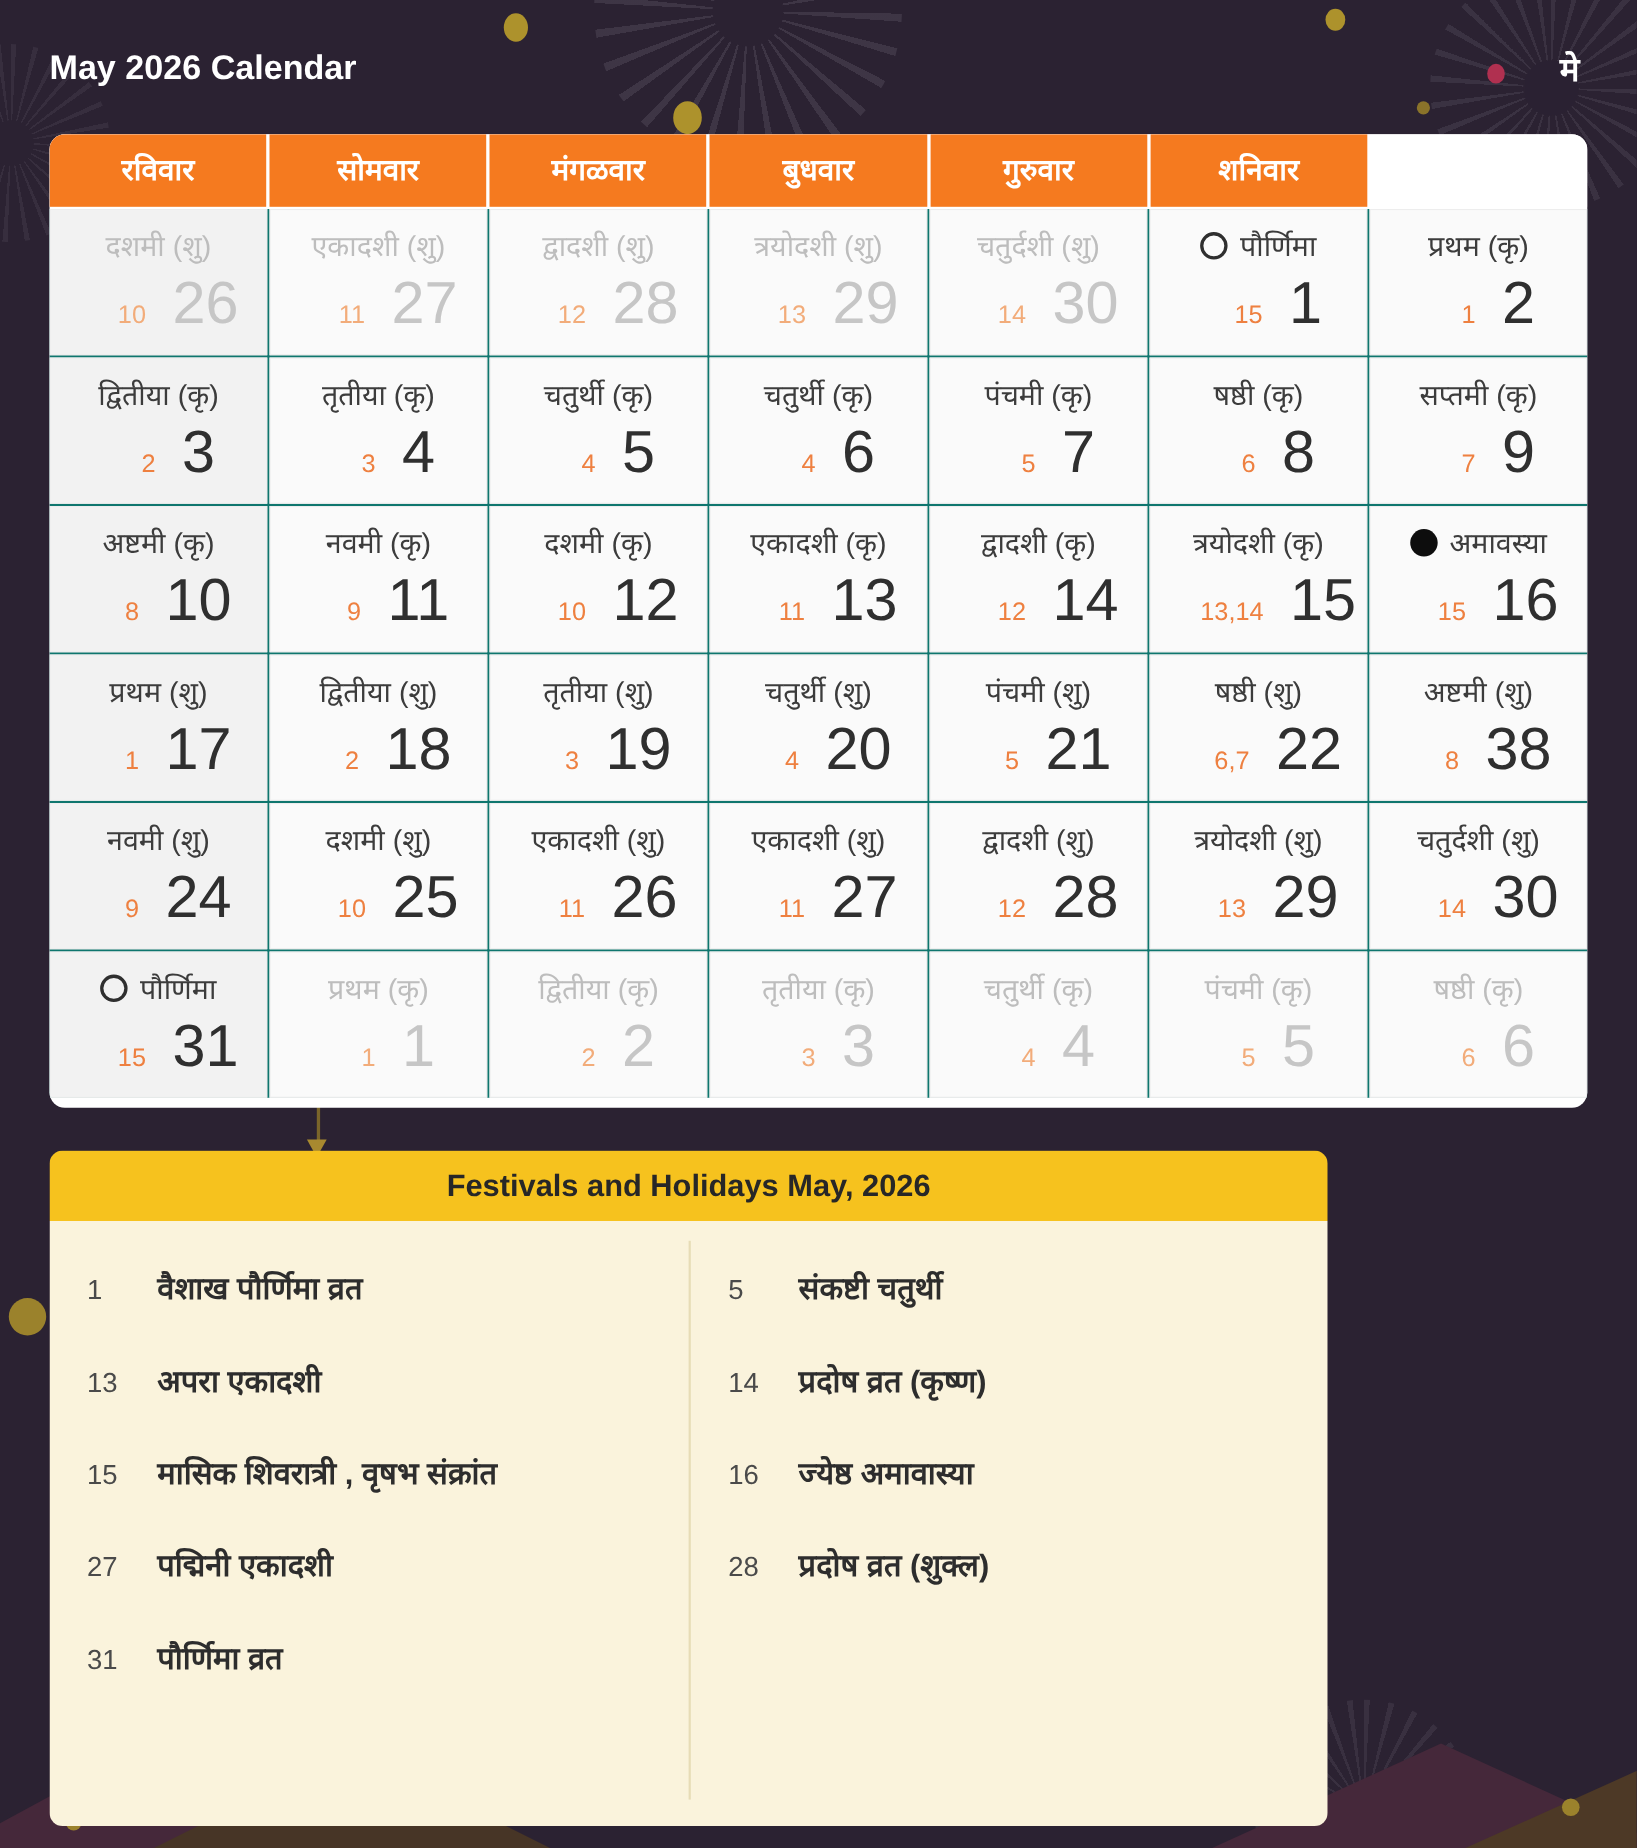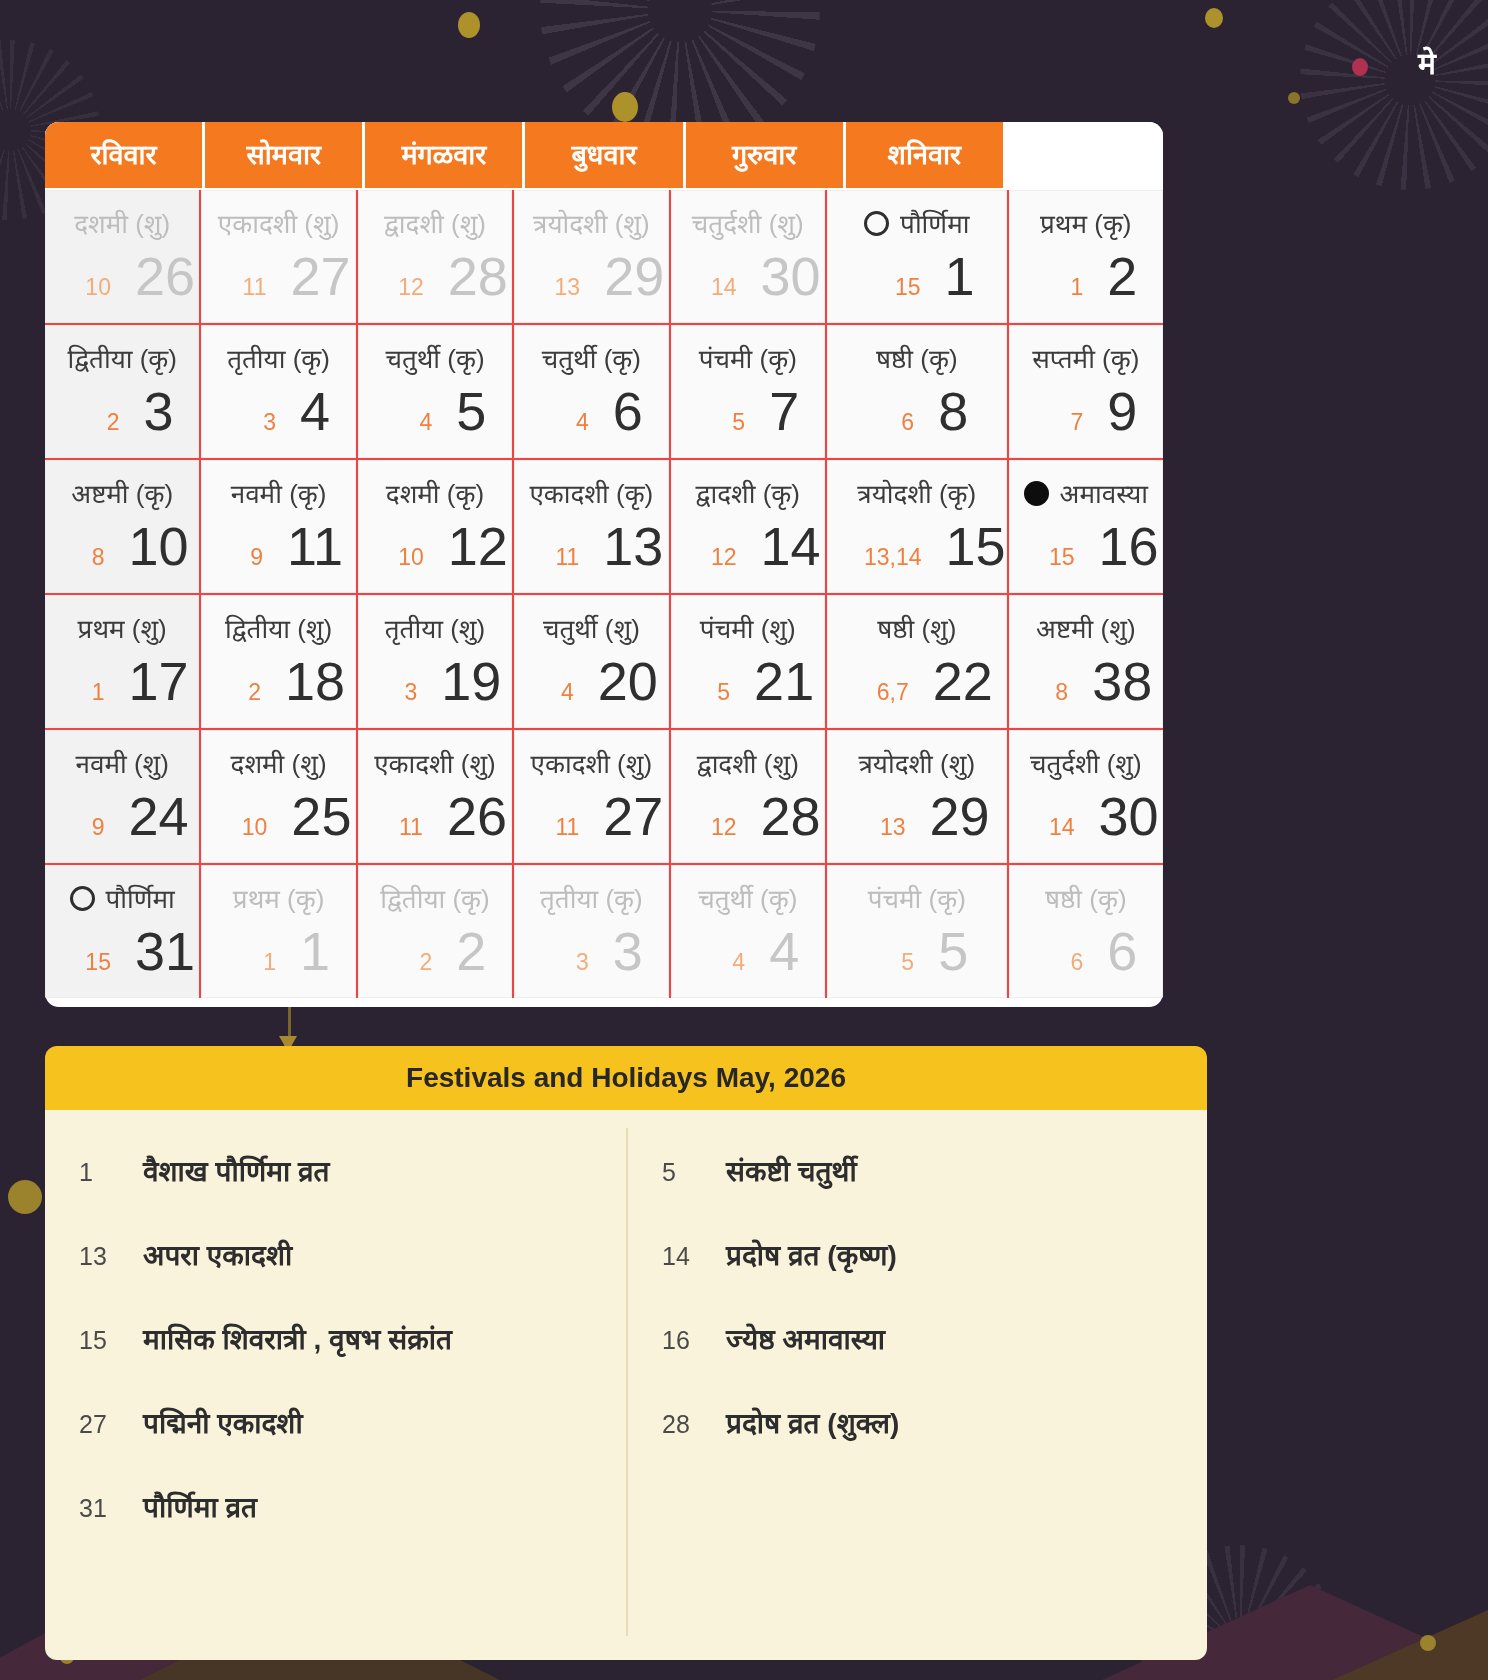--- a/index.html
+++ b/index.html
@@ -15,24 +15,24 @@
   .dot{position:absolute;border-radius:50%;}
   .tri{position:absolute;}
   .tassel-line{position:absolute;width:3px;background:#7a652a;}
   .tassel-tip{position:absolute;width:0;height:0;border-left:9px solid transparent;border-right:9px solid transparent;border-top:16px solid #a8892f;}
 
   
   .page-title{position:absolute;left:45px;top:44px;color:#fff;font-size:31px;font-weight:bold;}
   .month-short{position:absolute;right:52px;top:42px;color:#fff;font-size:30px;font-weight:bold;}
 
   
-  .cal{position:absolute;left:45px;top:122px;width:1118px;background:#fff;border-radius:14px;overflow:hidden;padding-bottom:9px;}
+  .cal{position:absolute;left:45px;top:122px;width:1398px;background:#fff;border-radius:14px;overflow:hidden;padding-bottom:9px;}
   .cal-head{display:grid;grid-template-columns:repeat(7,1fr);gap:3px;background:#fff;}
   .hcell{background:#f57a1f;color:#fff;font-weight:bold;font-size:27px;text-align:center;height:66px;line-height:66px;}
-  .cal-grid{display:grid;grid-template-columns:repeat(7,1fr);gap:2px;background:#ef4444;margin-top:2px;}
+  .cal-grid{display:grid;grid-template-columns:repeat(7,1fr);gap:2px;background:#0f766e;margin-top:2px;}
   .dcell{height:133px;background:#fafafa;display:flex;flex-direction:column;justify-content:center;align-items:center;gap:12px;border:1px solid #ededed;}
   .cal-grid .dcell:nth-child(7n+1){background:#f2f2f2;}
   .tithi{font-size:26px;color:#3c3c3c;display:flex;align-items:center;gap:11px;line-height:1;}
   .nums{display:flex;align-items:baseline;gap:24px;line-height:1;margin-left:36px;}
   .tnum{font-size:23px;color:#ee8040;}
   .dnum{font-size:54px;color:#2f2f2f;}
   .dcell.muted .tithi{color:#bdbdbd;}
   .dcell.muted .tnum{color:#f2ac7a;}
   .dcell.muted .dnum{color:#c6c6c6;}
   .moon{display:inline-block;width:25px;height:25px;border-radius:50%;}
@@ -68,20 +68,21 @@
   <div class="tassel-tip" style="left:279px;top:1036px;"></div>
 
   <div class="tri" style="left:-60px;top:1560px;width:0;height:0;border-left:240px solid transparent;border-right:240px solid transparent;border-bottom:130px solid #45283a;"></div>
   <div class="tri" style="left:120px;top:1590px;width:0;height:0;border-left:200px solid transparent;border-right:200px solid transparent;border-bottom:100px solid #473526;"></div>
   <div class="tri" style="left:1080px;top:1585px;width:0;height:0;border-left:230px solid transparent;border-right:230px solid transparent;border-bottom:105px solid #45283a;"></div>
   <div class="tri" style="left:1310px;top:1600px;width:0;height:0;border-left:200px solid transparent;border-right:200px solid transparent;border-bottom:90px solid #4d3926;"></div>
   <div class="dot" style="left:240px;top:1622px;width:18px;height:18px;background:#9b822c;"></div>
   <div class="dot" style="left:60px;top:1650px;width:14px;height:14px;background:#9b822c;"></div>
   <div class="dot" style="left:1420px;top:1635px;width:16px;height:16px;background:#9b822c;"></div>
 
+  <div class="page-title">May 2026 Calendar</div>
   <div class="month-short">मे</div>
 
   <div class="cal">
     <div class="cal-head">
         <div class="hcell">रविवार</div>
         <div class="hcell">सोमवार</div>
         <div class="hcell">मंगळवार</div>
         <div class="hcell">बुधवार</div>
         <div class="hcell">गुरुवार</div>
         <div class="hcell">शनिवार</div>

